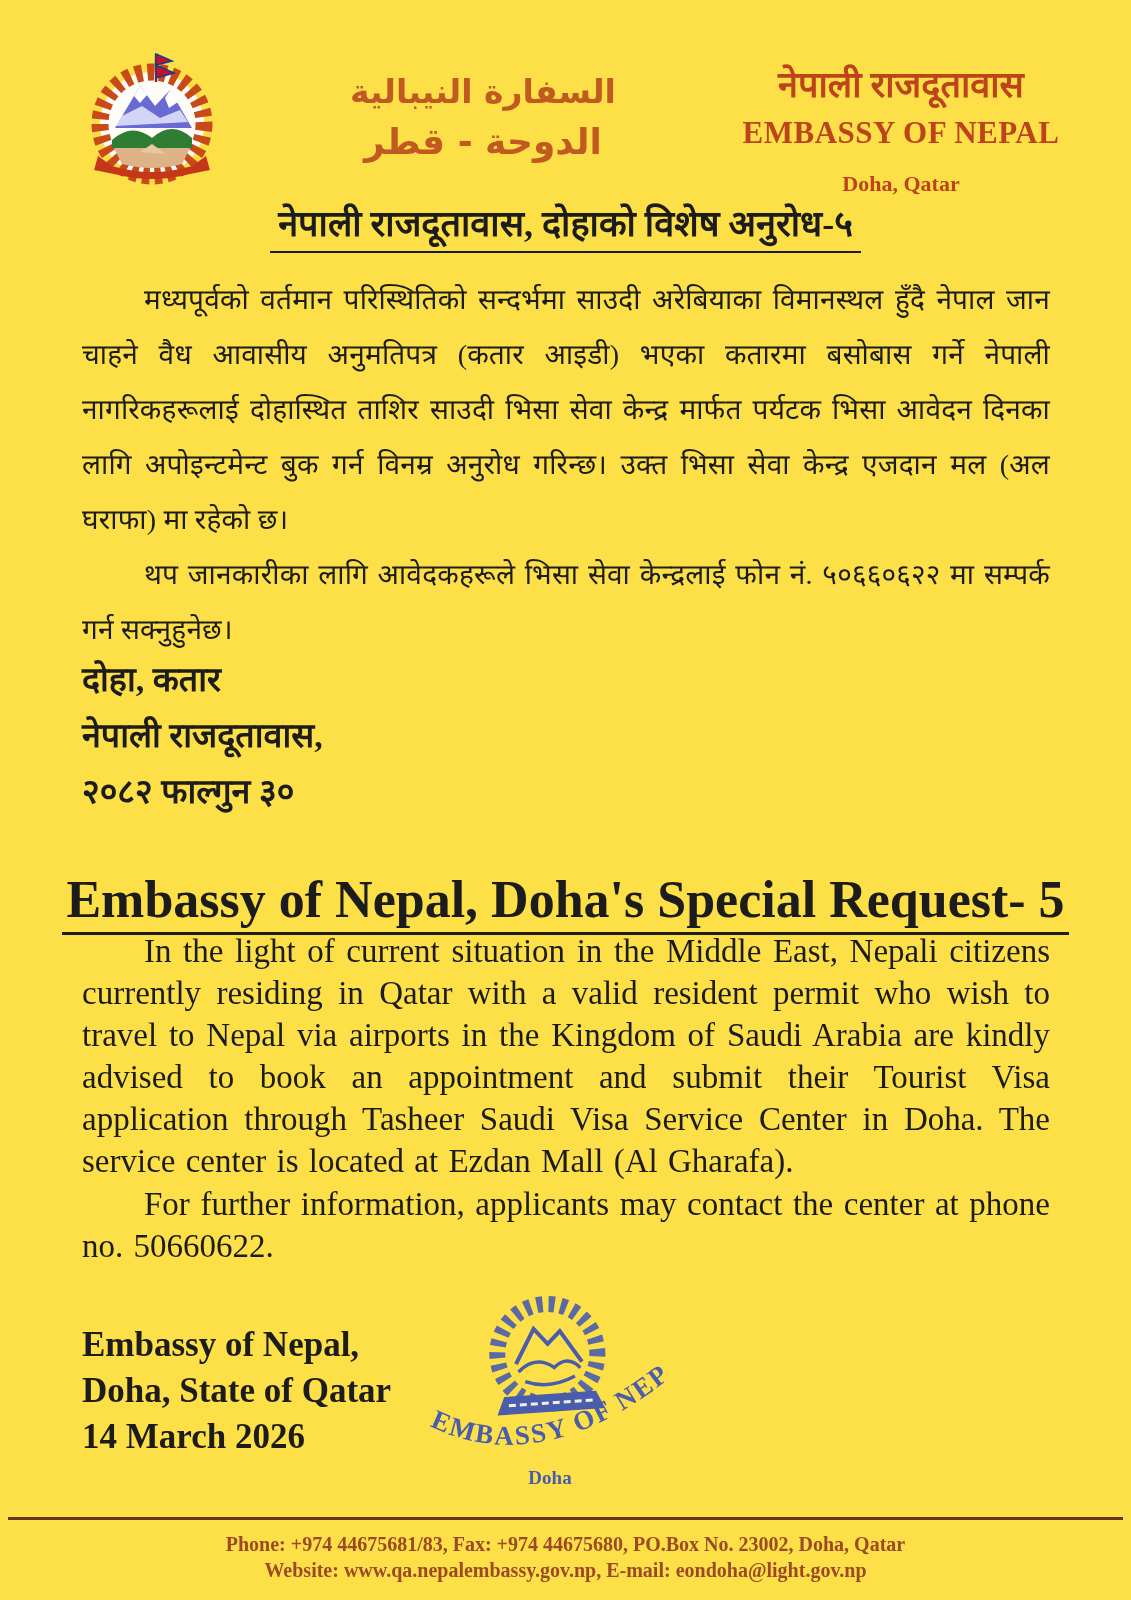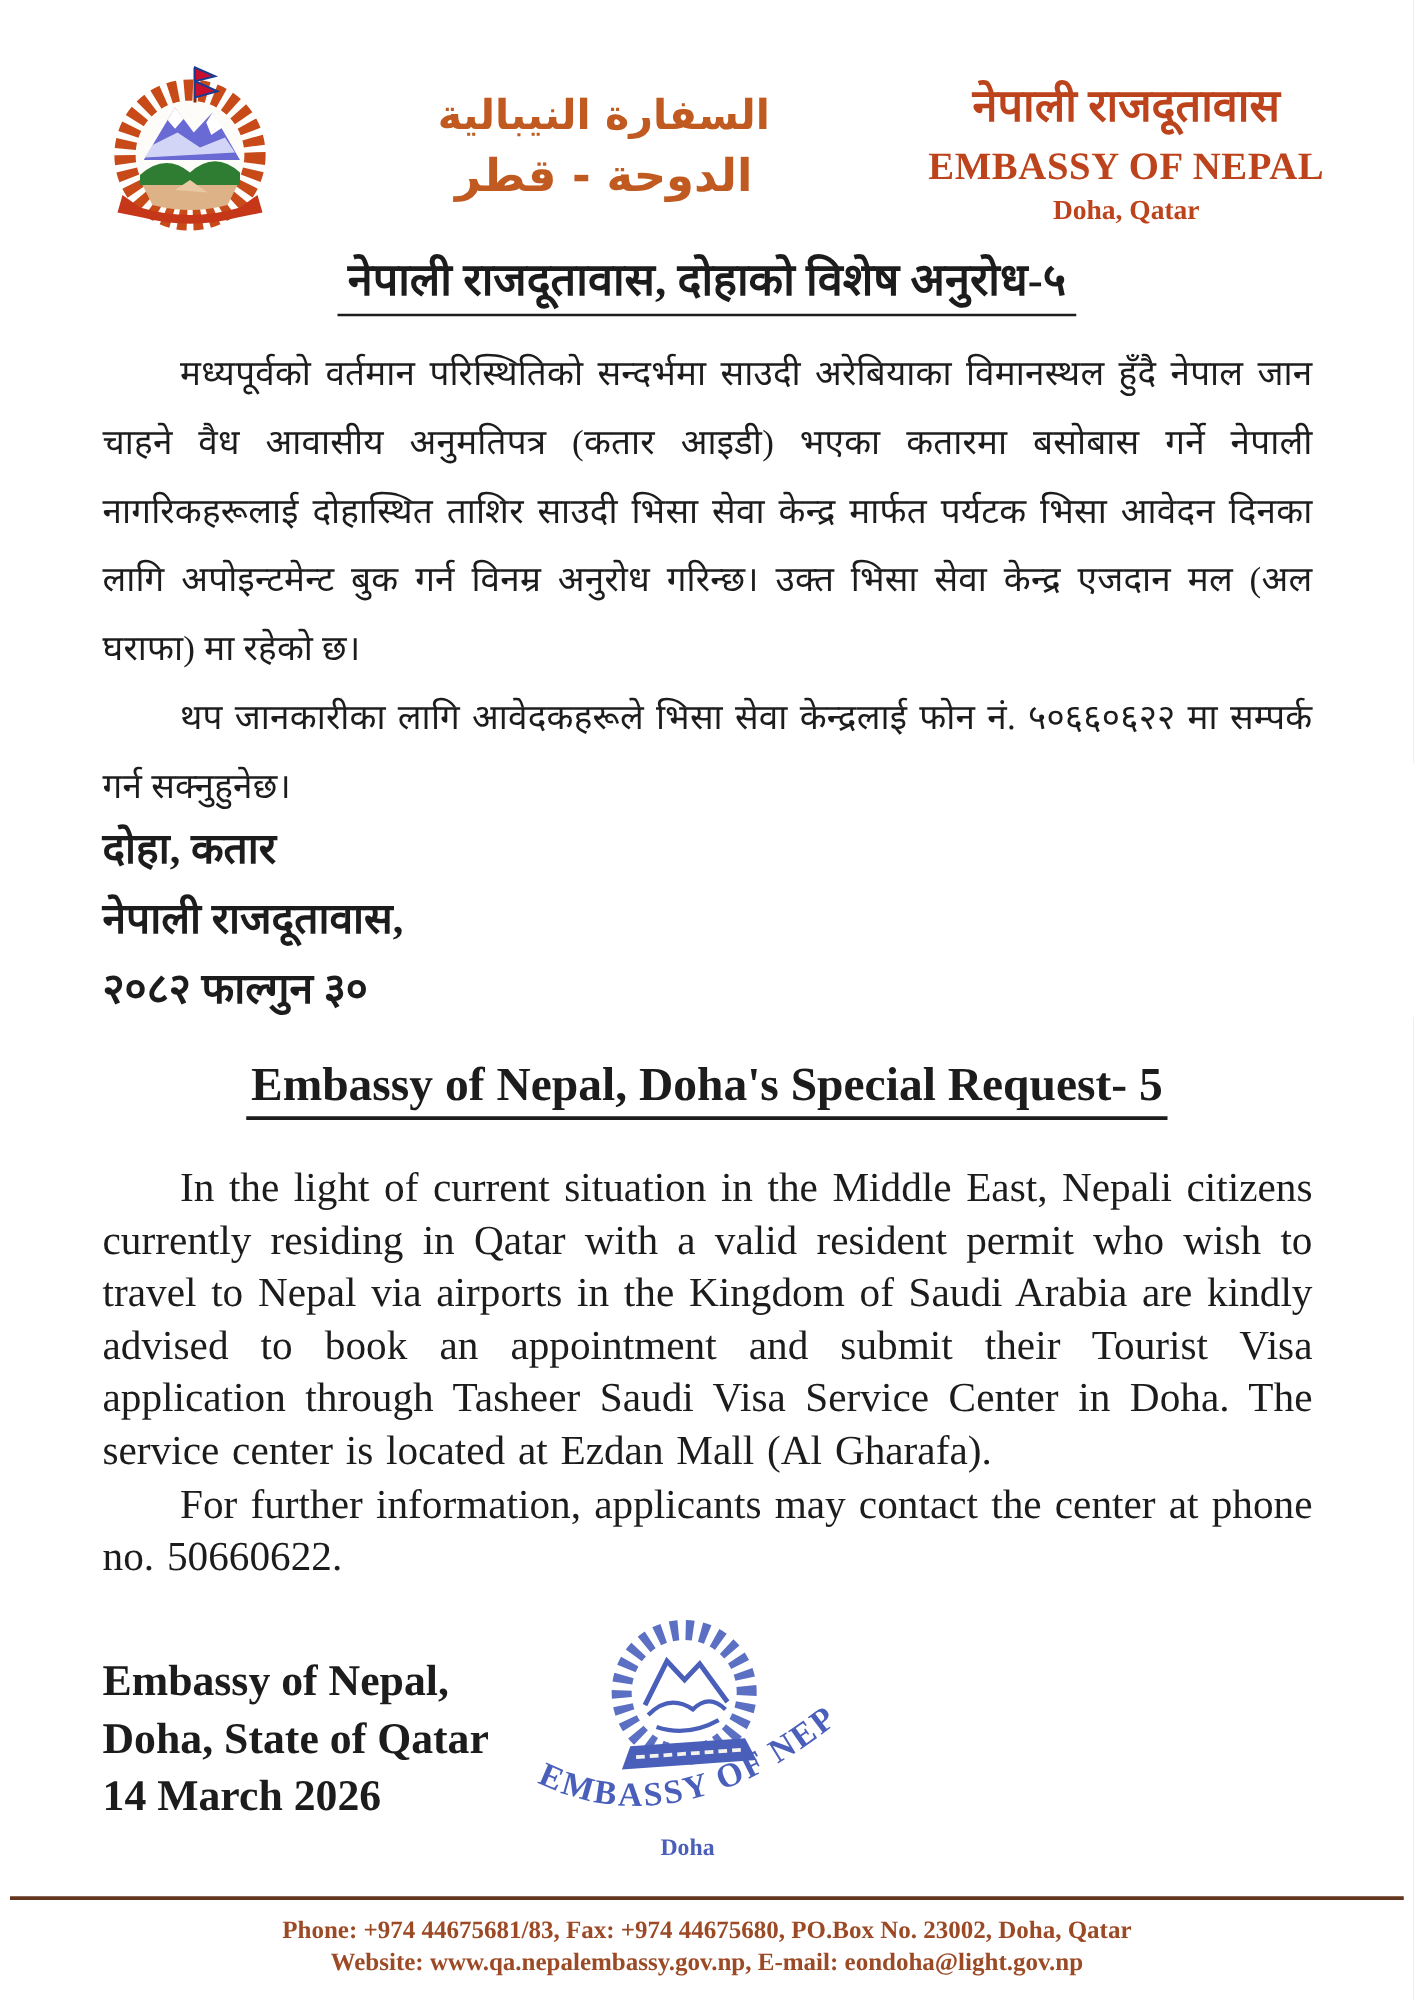--- a/index.html
+++ b/index.html
@@ -1,21 +1,21 @@
 <!DOCTYPE html>
 <html><head>
 <meta charset="utf-8">
 <style>
   * { margin:0; padding:0; box-sizing:border-box; }
   html,body { background:#d8d6d2; }
   .page {
     position:relative;
     width:1131px; height:1600px;
     margin:0 auto;
-    background:#ffffff;
+    background:#fde047;
     font-family:"Liberation Serif","DejaVu Serif",serif;
     color:#1c1c1c;
     overflow:hidden;
   }
   
   .header {
     position:absolute; top:48px; left:70px; right:60px;
     display:flex; align-items:flex-start;
   }
   .emblem { width:165px; flex:0 0 165px; }
@@ -26,38 +26,38 @@
     padding-top:22px;
   }
   .arabic-line1 { font-size:33px; line-height:1.35; }
   .arabic-line2 { font-size:36px; line-height:1.5; }
   .head-right {
     flex:0 0 340px; text-align:center; color:#bc431b;
     padding-top:16px;
   }
   .head-nepali { font-size:36px; font-weight:bold; line-height:1.2; }
   .head-english { font-size:31px; font-weight:bold; letter-spacing:.5px; margin-top:8px; }
-  .head-loc { font-size:22px; font-weight:bold; margin-top:4px; }
+  .head-loc { font-size:22px; font-weight:bold; margin-top:20px; }
   
   .np-title-wrap { position:absolute; top:198px; left:0; right:0; text-align:center; }
   .np-title {
     display:inline-block; font-size:36px; font-weight:bold;
     border-bottom:2px solid #1c1c1c; padding:0 8px 4px 8px;
   }
   .np-body { position:absolute; top:272px; left:82px; width:968px; }
   .np-para {
     font-size:28px; line-height:55px; text-align:justify; text-indent:62px;
     letter-spacing:.2px;
   }
   .np-sign { position:absolute; top:652px; left:82px; font-weight:bold; font-size:34px; line-height:56px; }
   
   .en-title-wrap { position:absolute; top:846px; left:0; right:0; text-align:center; }
   .en-title {
-    display:inline-block; font-size:38px; font-weight:bold;
-    border-bottom:3px solid #1c1c1c; padding:0 4px 3px 4px;
+    display:inline-block; font-size:52px; font-weight:bold;
+    border-bottom:3px solid #1c1c1c; padding:0 4px 3px 4px;margin-top:24px;
   }
   .en-body { position:absolute; top:930px; left:82px; width:968px; }
   .en-para {
     font-size:33px; line-height:42px; text-align:justify; text-indent:62px;
     word-spacing:2px;
   }
   .en-para + .en-para { margin-top:1px; }
   .en-sign { position:absolute; top:1322px; left:82px; font-weight:bold; font-size:35px; line-height:46px; }
   
   .seal { position:absolute; top:1282px; left:408px; width:280px; height:215px; opacity:.92; }

